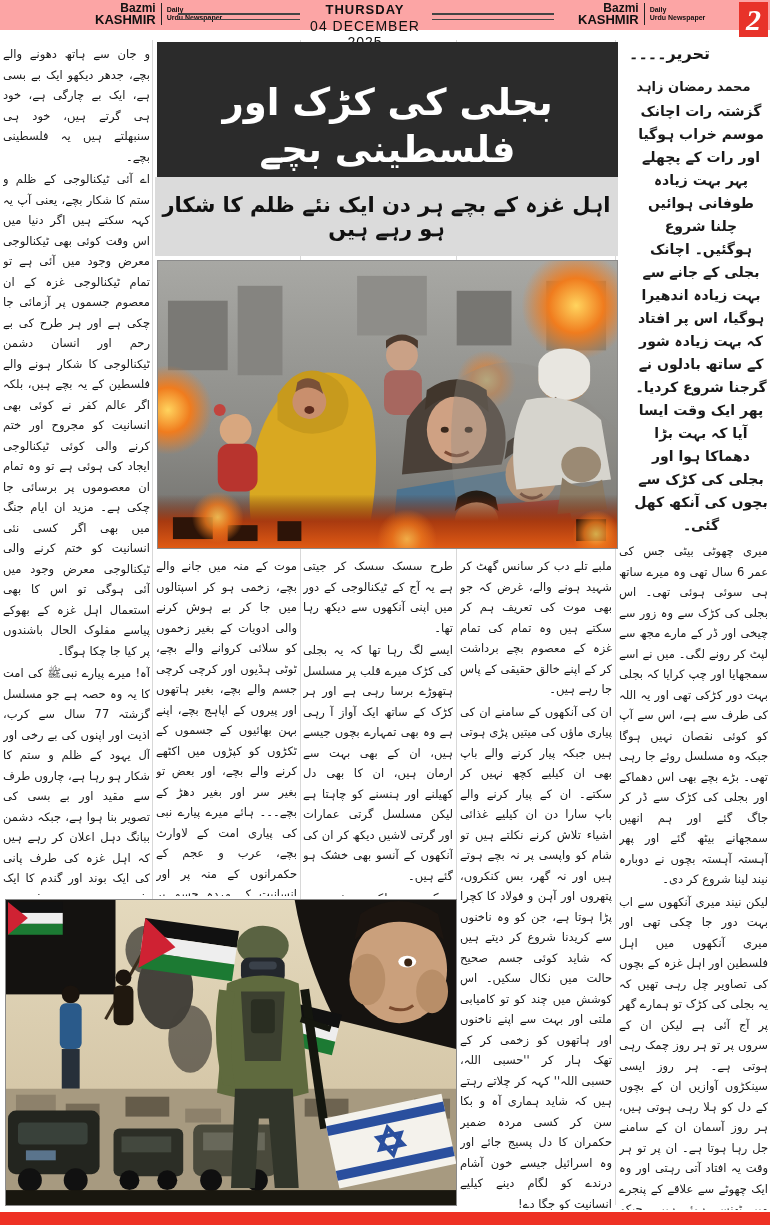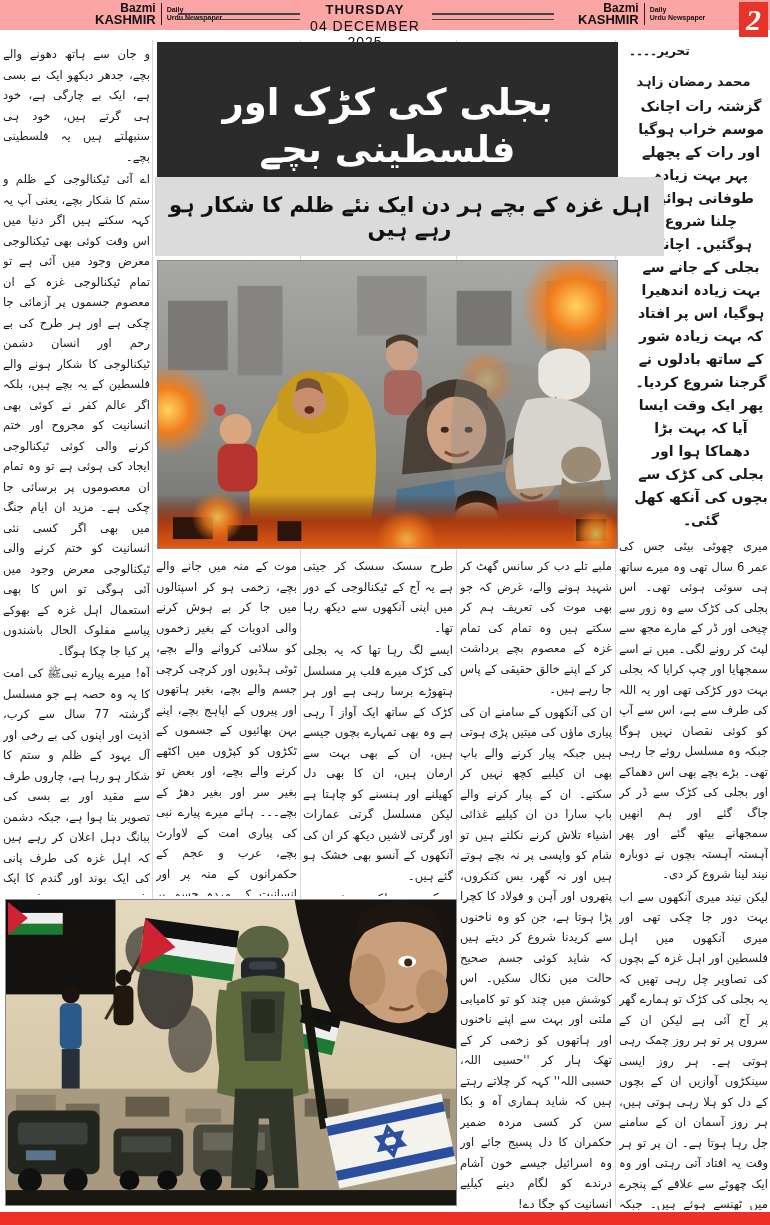--- a/index.html
+++ b/index.html
@@ -28,32 +28,32 @@
   .page-badge{position:absolute;left:739px;top:2px;width:29px;height:35px;background:#e8332a;
               color:#fff;font-family:"Liberation Serif",serif;font-weight:bold;font-style:italic;
               font-size:30px;display:flex;align-items:center;justify-content:center;}
   
   .vrule{position:absolute;top:40px;width:1px;background:#d8d8d8;z-index:0;}
   
   .headline-box{position:absolute;left:157px;top:42px;width:461px;height:169px;background:#2b2b2b;
     color:#fff;display:flex;align-items:center;justify-content:center;z-index:2;}
   .headline-box .h-text{direction:rtl;font-weight:bold;font-size:37px;line-height:1.25;
     text-align:center;padding:0 8px;}
-  .subhead{position:absolute;left:155px;top:177px;width:509px;height:79px;background:#dbdbdb;
+  .subhead{position:absolute;left:155px;top:177px;width:463px;height:79px;background:#dbdbdb;
     display:flex;align-items:center;justify-content:center;z-index:2;}
   .subhead .s-text{direction:rtl;font-weight:bold;font-size:21px;color:#111;text-align:center;padding:0 6px;}
   
   .col{position:absolute;direction:rtl;color:#1a1a1a;overflow:hidden;z-index:1;}
   .col p{margin:0 0 2px 0;font-size:11.5px;line-height:20.5px;text-align:justify;text-justify:inter-word;}
   .col1{left:3px;top:44px;width:147px;height:851px;}
   .col2{left:156px;top:556px;width:141px;height:340px;}
   .col3{left:303px;top:556px;width:150px;height:340px;}
   .col4{left:460px;top:556px;width:152px;height:654px;}
   .col5{left:619px;top:40px;width:149px;height:1170px;}
-  .byline{text-align:left;font-size:12px;font-weight:bold;margin:4px 6px 16px 10px;direction:rtl;}
+  .byline{text-align:left;font-size:16px;font-weight:bold;margin:4px 6px 16px 10px;direction:rtl;}
   .author{text-align:center;font-size:13px;font-weight:bold;margin:4px 0 6px 0;}
   .intro-bold{font-weight:bold;font-size:14px;line-height:23px;text-align:center;margin:2px 0 4px 0;padding-left:15px;}
   
   .photo{position:absolute;z-index:3;border:1px solid #8a8a8a;box-sizing:border-box;}
   .photo1{left:157px;top:260px;width:461px;height:289px;}
   .photo2{left:5px;top:899px;width:452px;height:307px;}
   .photo svg{display:block;width:100%;height:100%;}
   
   .bottom-bar{position:absolute;left:0;top:1212px;width:770px;height:13px;background:#ee3124;z-index:4;}
 </style>

